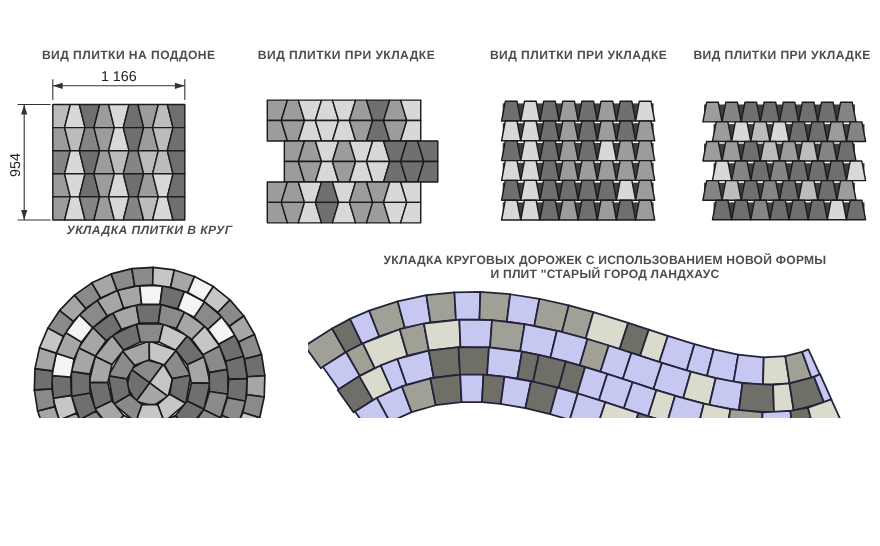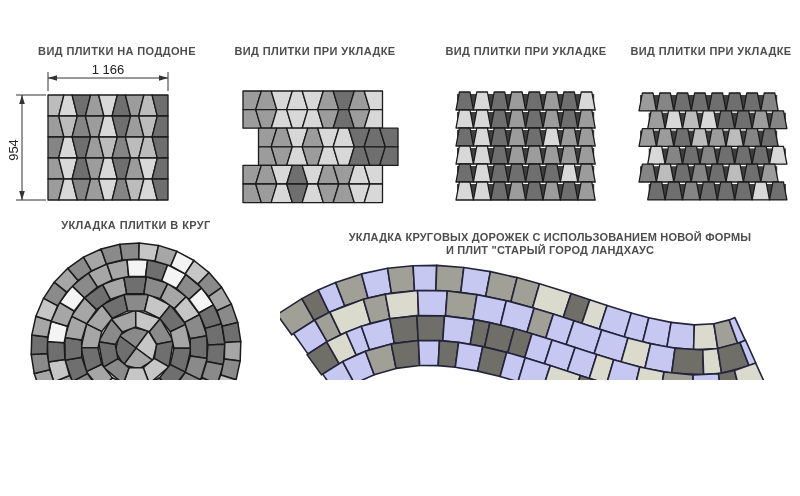--- a/index.html
+++ b/index.html
@@ -14,21 +14,21 @@
 </style>
 </head>
 <body>
 
 <div class="canvas">
 
   <div class="dg-title" style="left:22px;top:45px;width:190px;">ВИД ПЛИТКИ НА ПОДДОНЕ</div>
   <div class="dg-title" style="left:230px;top:45px;width:170px;">ВИД ПЛИТКИ ПРИ УКЛАДКЕ</div>
   <div class="dg-title" style="left:441px;top:45px;width:170px;">ВИД ПЛИТКИ ПРИ УКЛАДКЕ</div>
   <div class="dg-title" style="left:626px;top:45px;width:170px;">ВИД ПЛИТКИ ПРИ УКЛАДКЕ</div>
-  <div class="dg-title" style="left:41px;top:219px;width:190px;">УКЛАДКА ПЛИТКИ В КРУГ</div>
+  <div class="dg-title" style="left:41px;top:204px;width:190px;font-style:italic;">УКЛАДКА ПЛИТКИ В КРУГ</div>
 
   <div class="path-title">
     <div>УКЛАДКА КРУГОВЫХ ДОРОЖЕК С ИСПОЛЬЗОВАНИЕМ НОВОЙ ФОРМЫ</div>
     <div>И ПЛИТ "СТАРЫЙ ГОРОД ЛАНДХАУС</div>
   </div>
 
   <svg id="svg-pallet" style="left:8px;top:62px" width="200" height="150" viewBox="0 0 200 150">
       <polygon points="40.0,33.0 55.9,33.0 50.7,54.0 40.0,54.0" fill="#bcbcbc" stroke="#1b1b1b" stroke-width="1.3" stroke-linejoin="round"></polygon>
       <polygon points="55.9,33.0 64.1,33.0 69.3,54.0 50.7,54.0" fill="#d8d8d8" stroke="#1b1b1b" stroke-width="1.3" stroke-linejoin="round"></polygon>
       <polygon points="64.1,33.0 82.6,33.0 77.4,54.0 69.3,54.0" fill="#6f6f6f" stroke="#1b1b1b" stroke-width="1.3" stroke-linejoin="round"></polygon>

